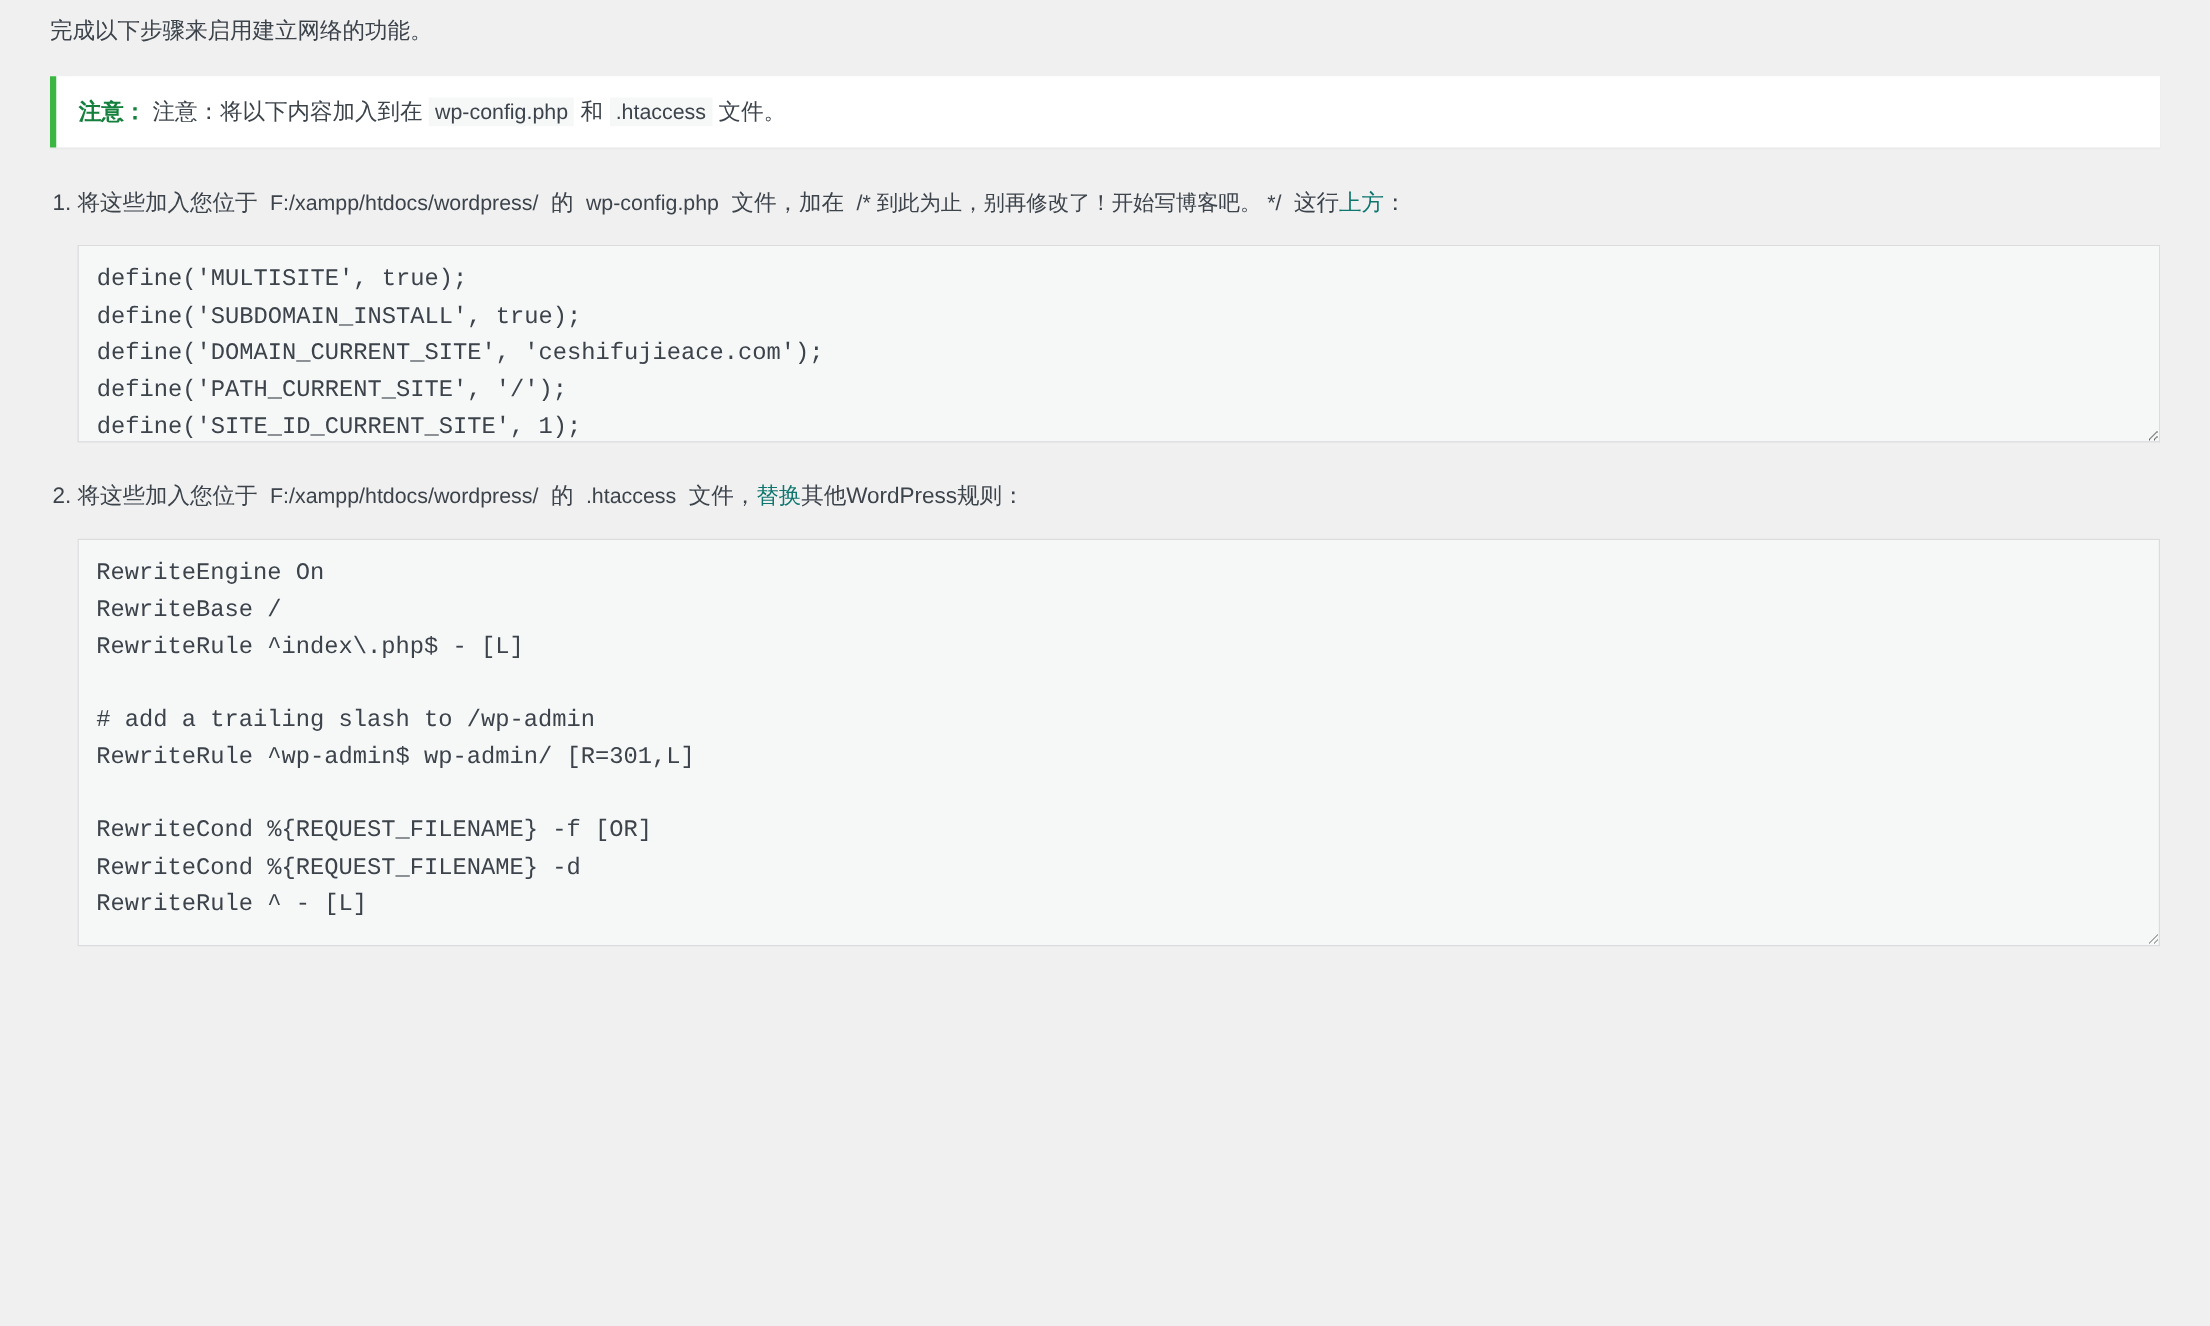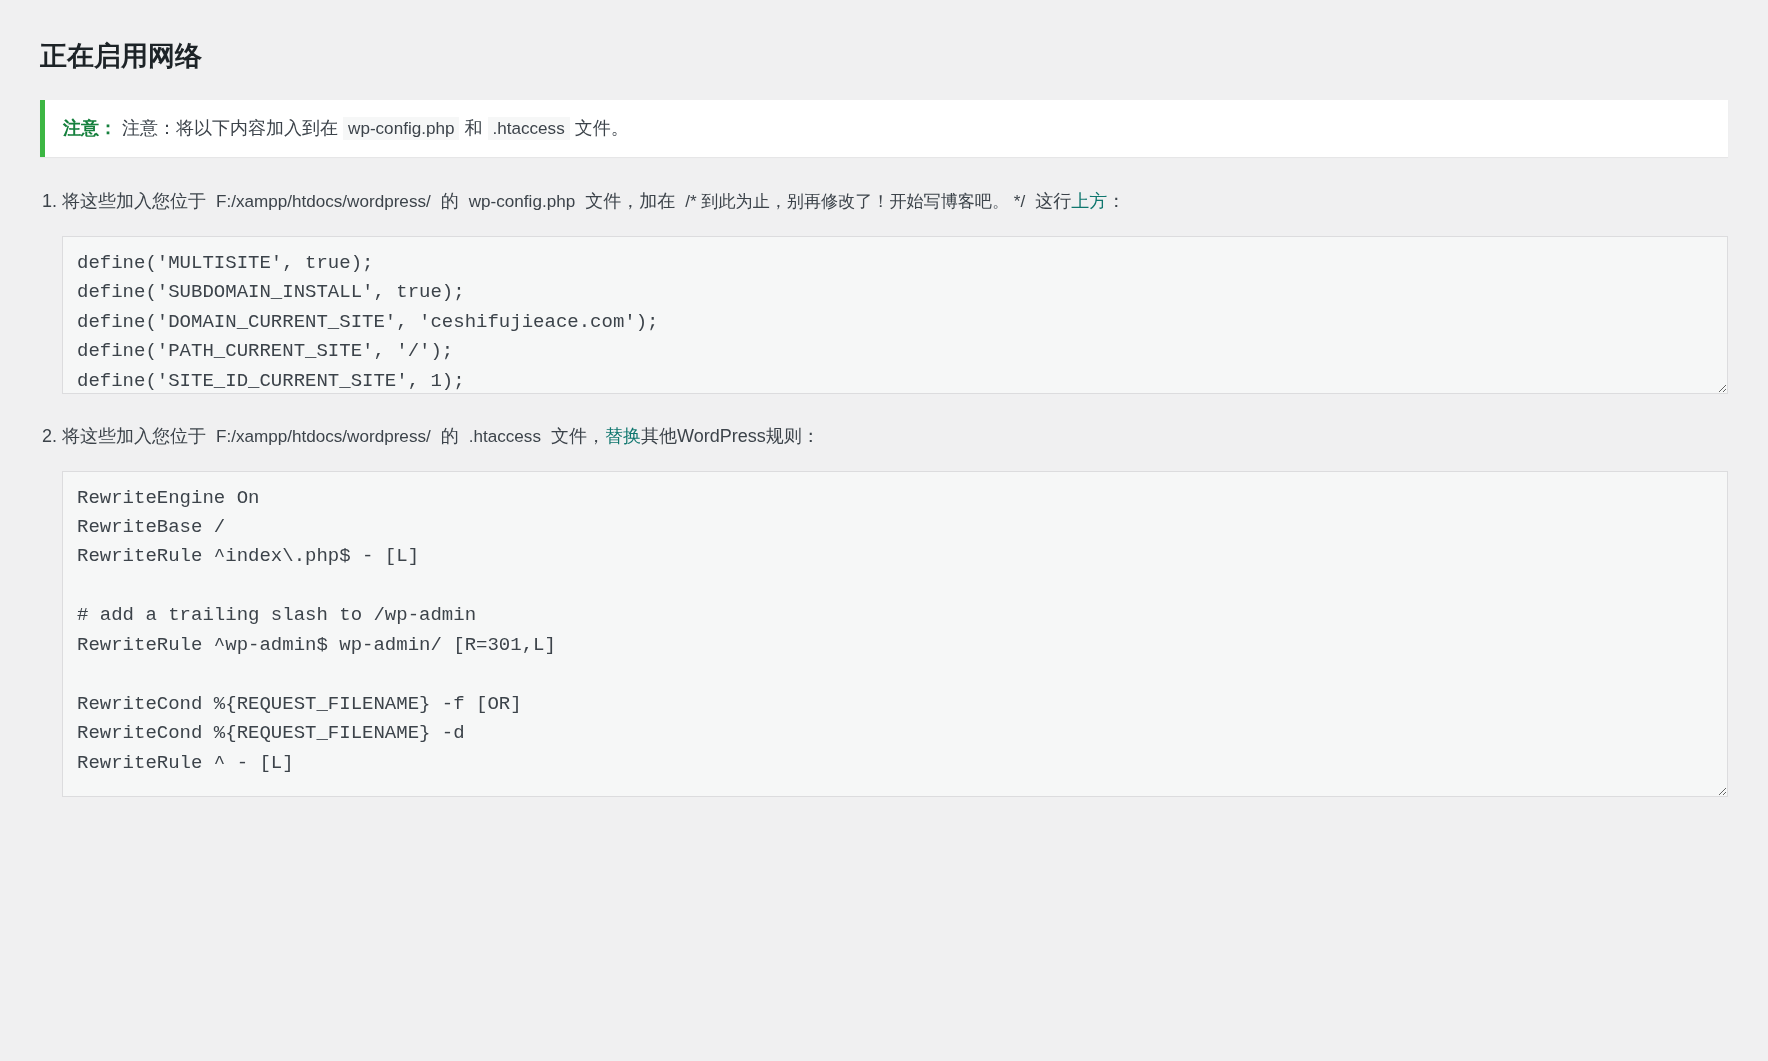--- a/index.html
+++ b/index.html
@@ -85,22 +85,22 @@
     }
     .code-2 {
       height: 326px;
     }
   </style>
 </head>
 <body>
 
 <div class="wrap">
 
-  <h1>正在启用网络</h1>
 
+  <p class="intro">完成以下步骤来启用建立网络的功能。</p>
 
   <div class="notice">
     <strong>注意：</strong>
     <span>注意：将以下内容加入到在 </span>
     <code>wp-config.php</code>
     <span> 和 </span>
     <code>.htaccess</code>
     <span> 文件。</span>
   </div>
 

